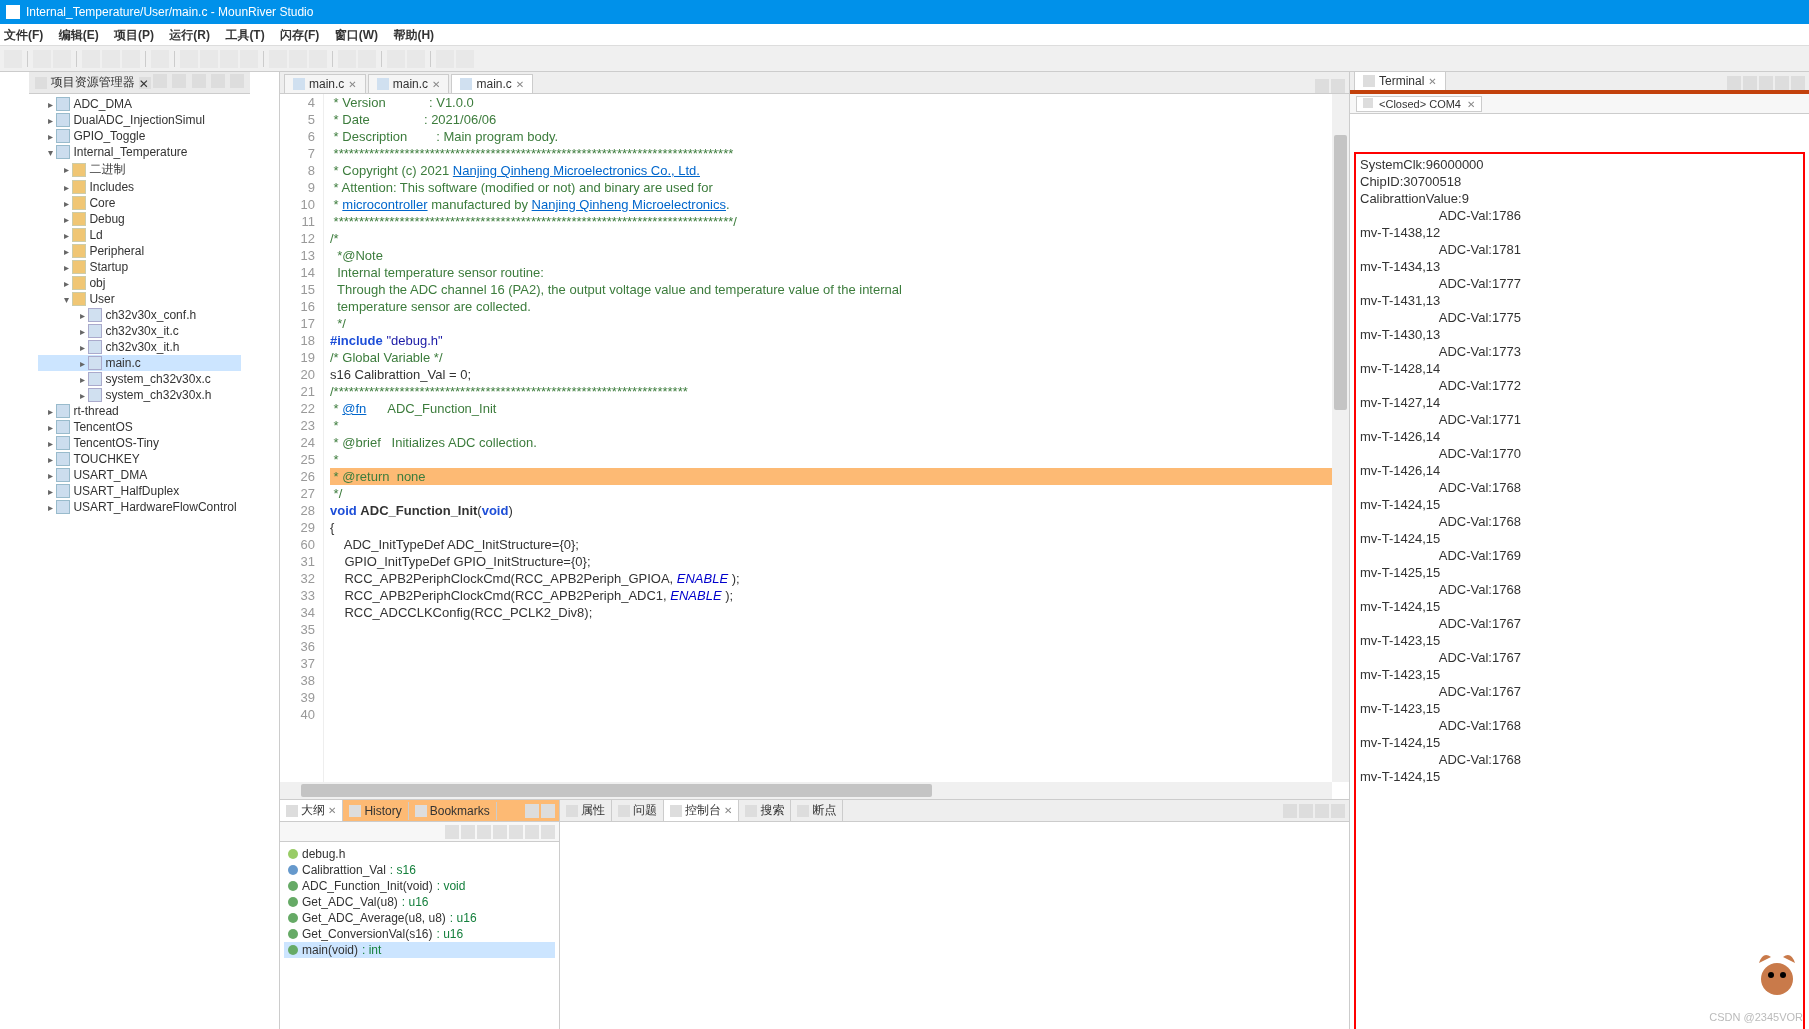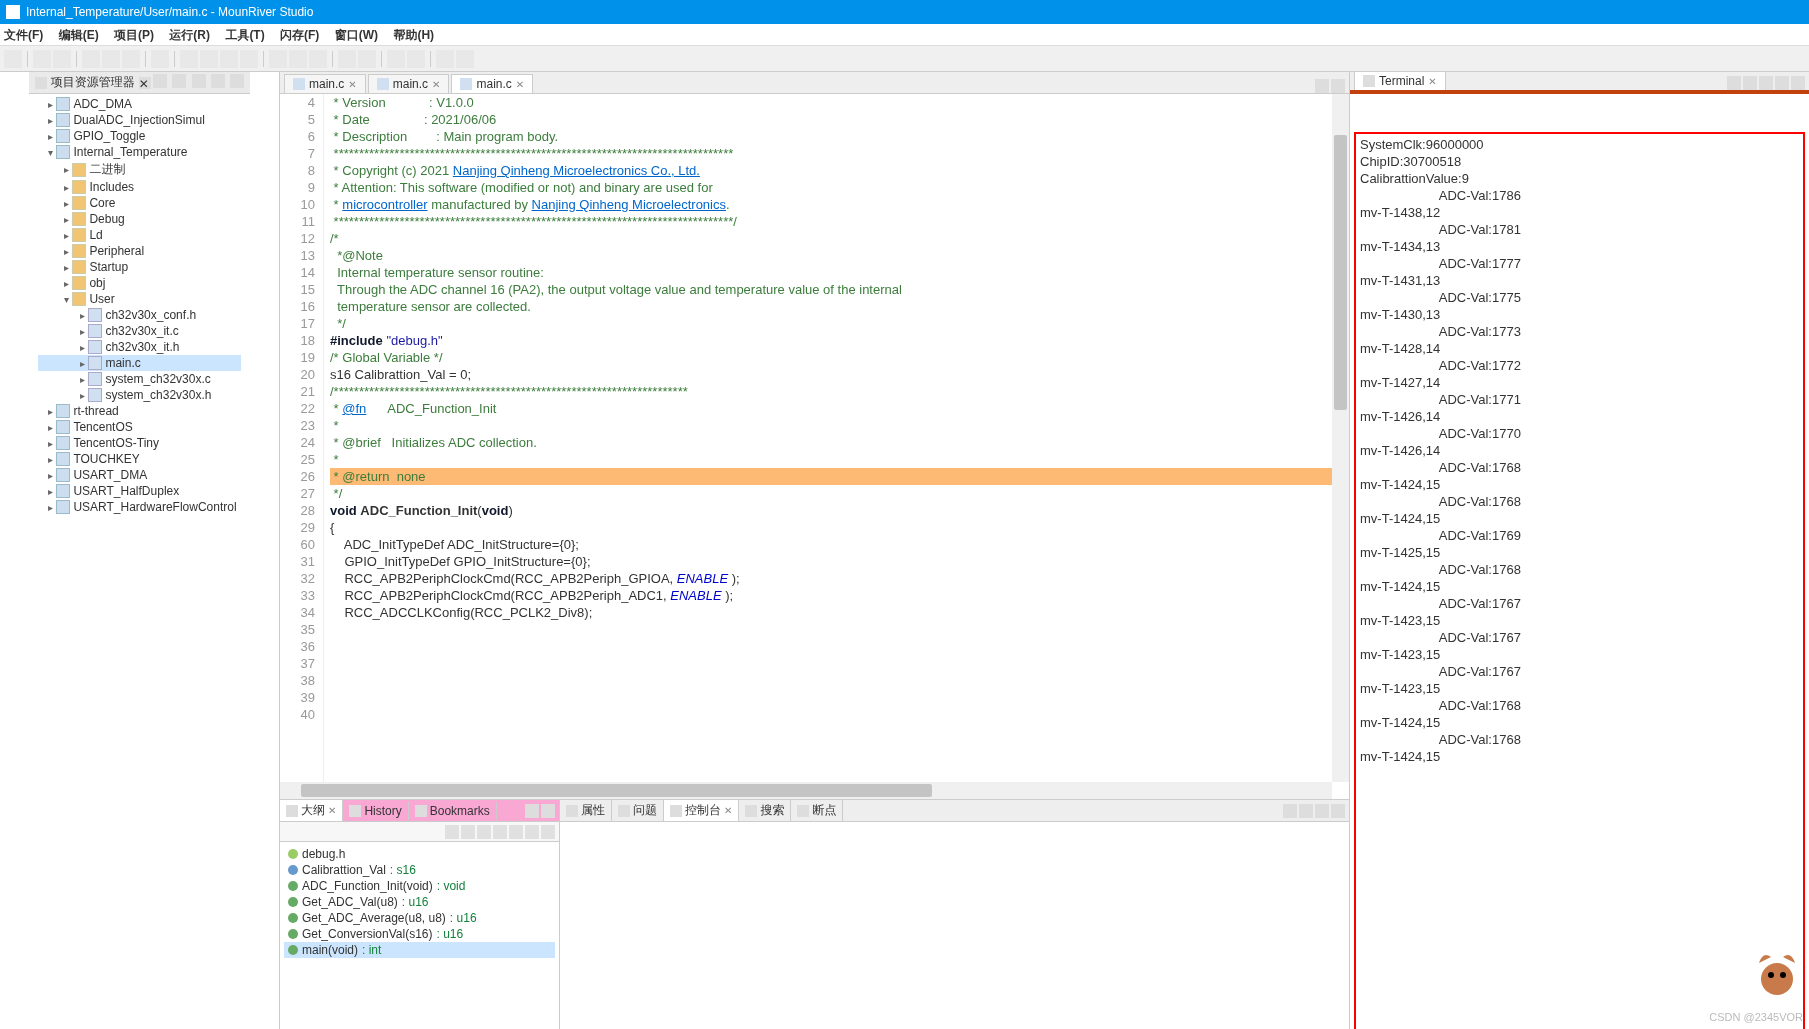--- a/index.html
+++ b/index.html
@@ -31,40 +31,40 @@
 .etab { background: #f5f5f5; border: 1px solid #ccc; border-bottom: none; padding: 2px 8px; margin-right: 2px; font-size: 12px; display: flex; align-items: center; gap: 4px; cursor: default; }
 .etab.active { background: #fff; }
 .etab .ficon { width: 12px; height: 12px; background: #d0e0f0; display: inline-block; }
 .etab .close { font-size: 10px; color: #888; }
 .editor-toolbar-right { margin-left: auto; display: flex; gap: 2px; padding-right: 4px; }
 .editor-toolbar-right span { width: 14px; height: 14px; background: #ddd; display: inline-block; }
 .editor-body { flex: 1; display: flex; overflow: hidden; font-family: Consolas, monospace; font-size: 13px; position: relative; }
 .gutter { width: 44px; text-align: right; padding-right: 8px; color: #999; background: #fff; border-right: 1px solid #eee; line-height: 17px; }
 .code { flex: 1; overflow: auto; line-height: 17px; white-space: pre; padding-left: 6px; }
 .code .cm { color: #3c7c3c; }
-.code .kw { color: #0f172a; font-weight: bold; }
+.code .kw { color: #1d4ed8; font-weight: bold; }
 .code .str { color: #1a1aa6; }
 .code .link { color: #0066cc; text-decoration: underline; }
 .code .hl { background: #fdba74; }
 .scrollbar-v { position: absolute; right: 0; top: 0; bottom: 17px; width: 17px; background: #f0f0f0; }
 .scrollbar-v .thumb { position: absolute; left: 2px; right: 2px; top: 6%; height: 40%; background: #c4c4c4; border-radius: 2px; }
 .scrollbar-h { position: absolute; left: 0; right: 17px; bottom: 0; height: 17px; background: #f0f0f0; }
 .scrollbar-h .thumb { position: absolute; top: 2px; bottom: 2px; left: 2%; width: 60%; background: #c4c4c4; border-radius: 2px; }
 .right-pane { width: 460px; background: #fff; border-left: 1px solid #ccc; display: flex; flex-direction: column; }
 .term-tabs { background: #eee; border-bottom: 4px solid #c2410c; height: 22px; display: flex; align-items: flex-end; padding-left: 4px; }
 .term-tabs .ttab { background: #fff; border: 1px solid #ccc; border-bottom: none; padding: 2px 8px; font-size: 12px; display: flex; align-items: center; gap: 4px; }
 .term-tabs .right-icons { margin-left: auto; display: flex; gap: 2px; padding-right: 4px; }
 .term-tabs .right-icons span { width: 14px; height: 14px; background: #ddd; display: inline-block; }
 .term-subtabs { background: #f7f7f7; border-bottom: 1px solid #ccc; height: 20px; display: flex; align-items: center; padding-left: 6px; }
 .term-subtabs .stab { font-size: 11px; padding: 1px 6px; border: 1px solid #ccc; background: #fff; }
 .terminal-output { flex: 1; overflow: auto; font-family: Consolas, monospace; font-size: 13px; line-height: 17px; white-space: pre; padding: 2px; }
 .term-highlight-box { border: 2px solid #ff0000; margin: 2px; padding: 2px 4px; height: calc(100% - 32px); overflow: hidden; }
 .bottom-section { display: flex; height: 230px; border-top: 1px solid #ccc; }
 .outline-pane { width: 280px; background: #fff; border-right: 1px solid #ccc; display: flex; flex-direction: column; }
-.outline-tabs { background: #f9a8d4; border-bottom: 1px solid #ccc; height: 22px; display: flex; align-items: center; }
+.outline-tabs { background: #fdba74; border-bottom: 1px solid #ccc; height: 22px; display: flex; align-items: center; }
 .outline-tabs .otab { padding: 2px 6px; font-size: 12px; border-right: 1px solid #ccc; display: flex; align-items: center; gap: 3px; }
 .outline-tabs .otab.active { background: #fff; }
 .outline-tabs .oicon { width: 12px; height: 12px; background: #ddd; display: inline-block; }
 .outline-toolbar { margin-left: auto; display: flex; gap: 2px; padding-right: 4px; }
 .outline-toolbar span { width: 14px; height: 14px; background: #ddd; display: inline-block; }
 .outline-sub { background: #f7f7f7; border-bottom: 1px solid #ccc; height: 20px; display: flex; align-items: center; justify-content: flex-end; gap: 2px; padding: 0 4px; }
 .outline-sub span { width: 14px; height: 14px; background: #e0e0e0; display: inline-block; }
 .outline-list { flex: 1; overflow: auto; padding: 4px; font-size: 12px; }
 .outline-item { padding: 1px 4px; display: flex; align-items: center; gap: 4px; }
 .outline-item .dot { width: 10px; height: 10px; border-radius: 50%; }
@@ -463,20 +463,27 @@
         <span style="font-size:10px;color:#888">✕</span>
       </div>
       <div class="right-icons">
         <span></span>
         <span></span>
         <span></span>
         <span></span>
         <span></span>
       </div>
     </div>
+    <div class="term-subtabs">
+      <div class="stab">
+        <span style="width:10px;height:10px;background:#ddd;display:inline-block;margin-right:3px"></span>
+        <span>&lt;Closed&gt; COM4</span>
+        <span style="font-size:10px;color:#888;margin-left:3px">✕</span>
+      </div>
+    </div>
     <div class="terminal-output">
       <div class="term-highlight-box" id="term-out">SystemClk:96000000
 ChipID:30700518
 CalibrattionValue:9
                       ADC-Val:1786
 mv-T-1438,12
                       ADC-Val:1781
 mv-T-1434,13
                       ADC-Val:1777
 mv-T-1431,13

